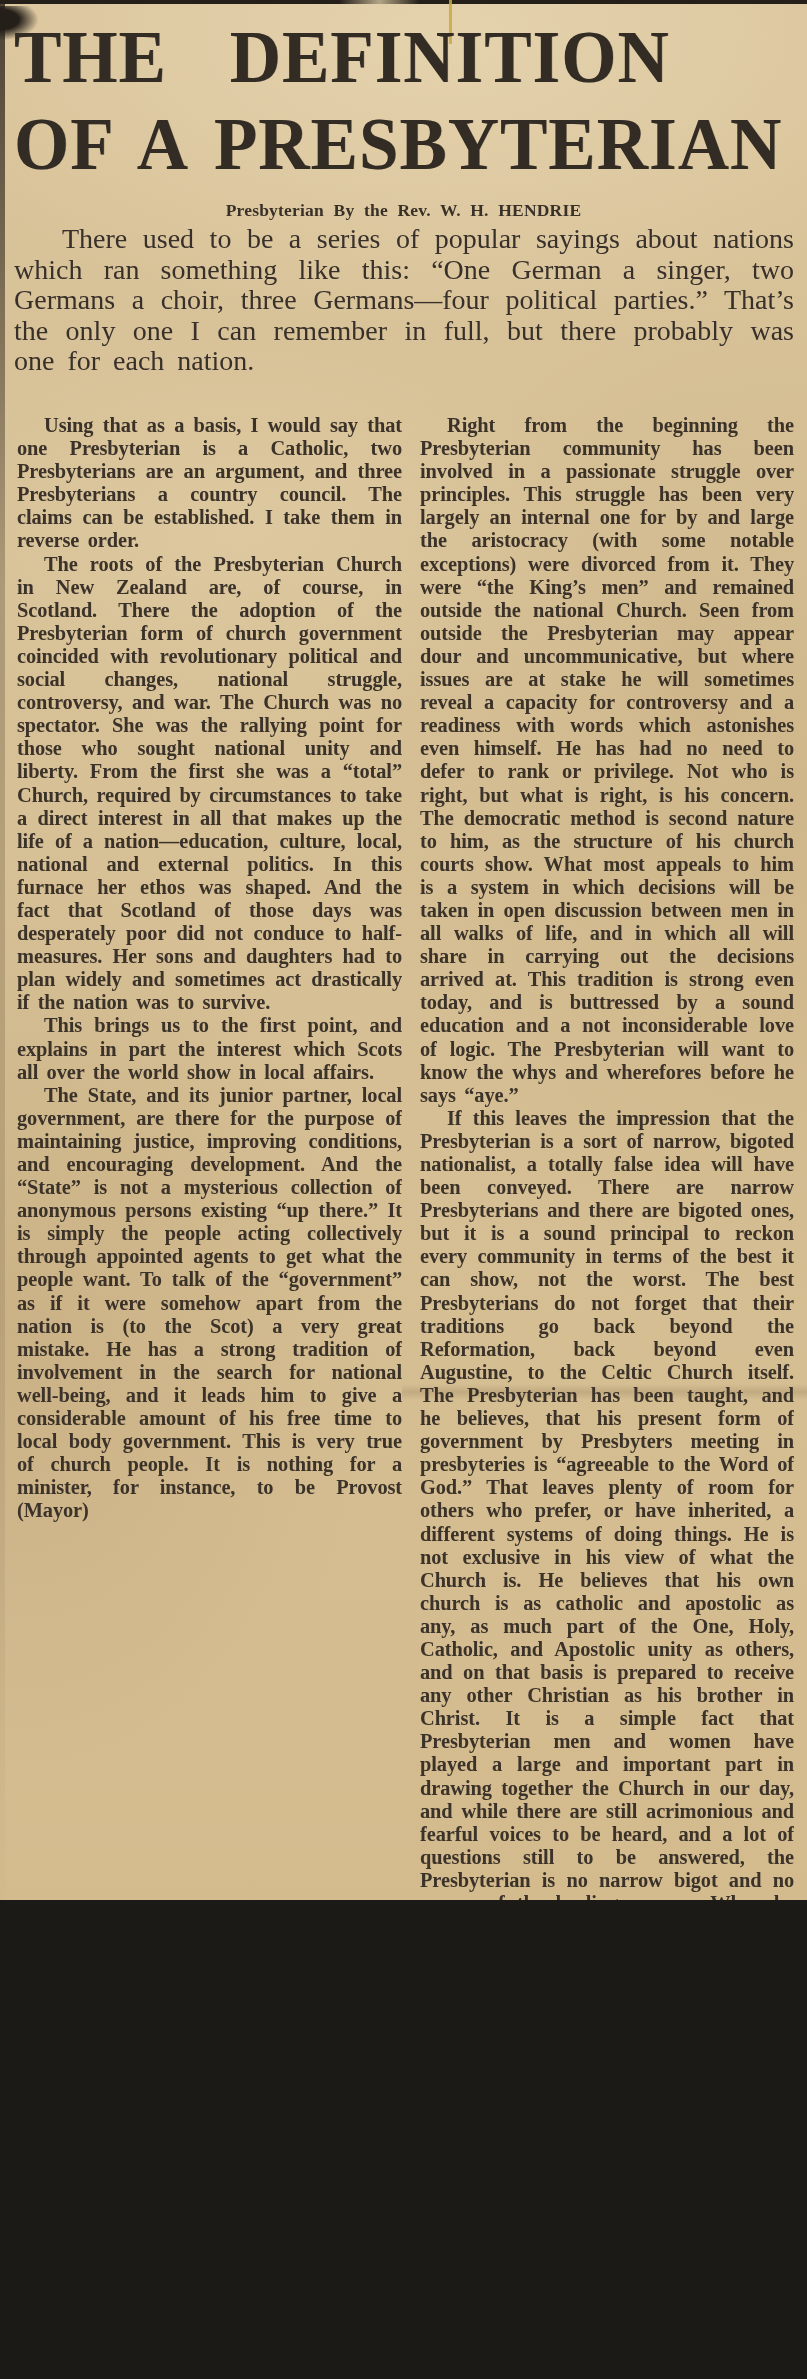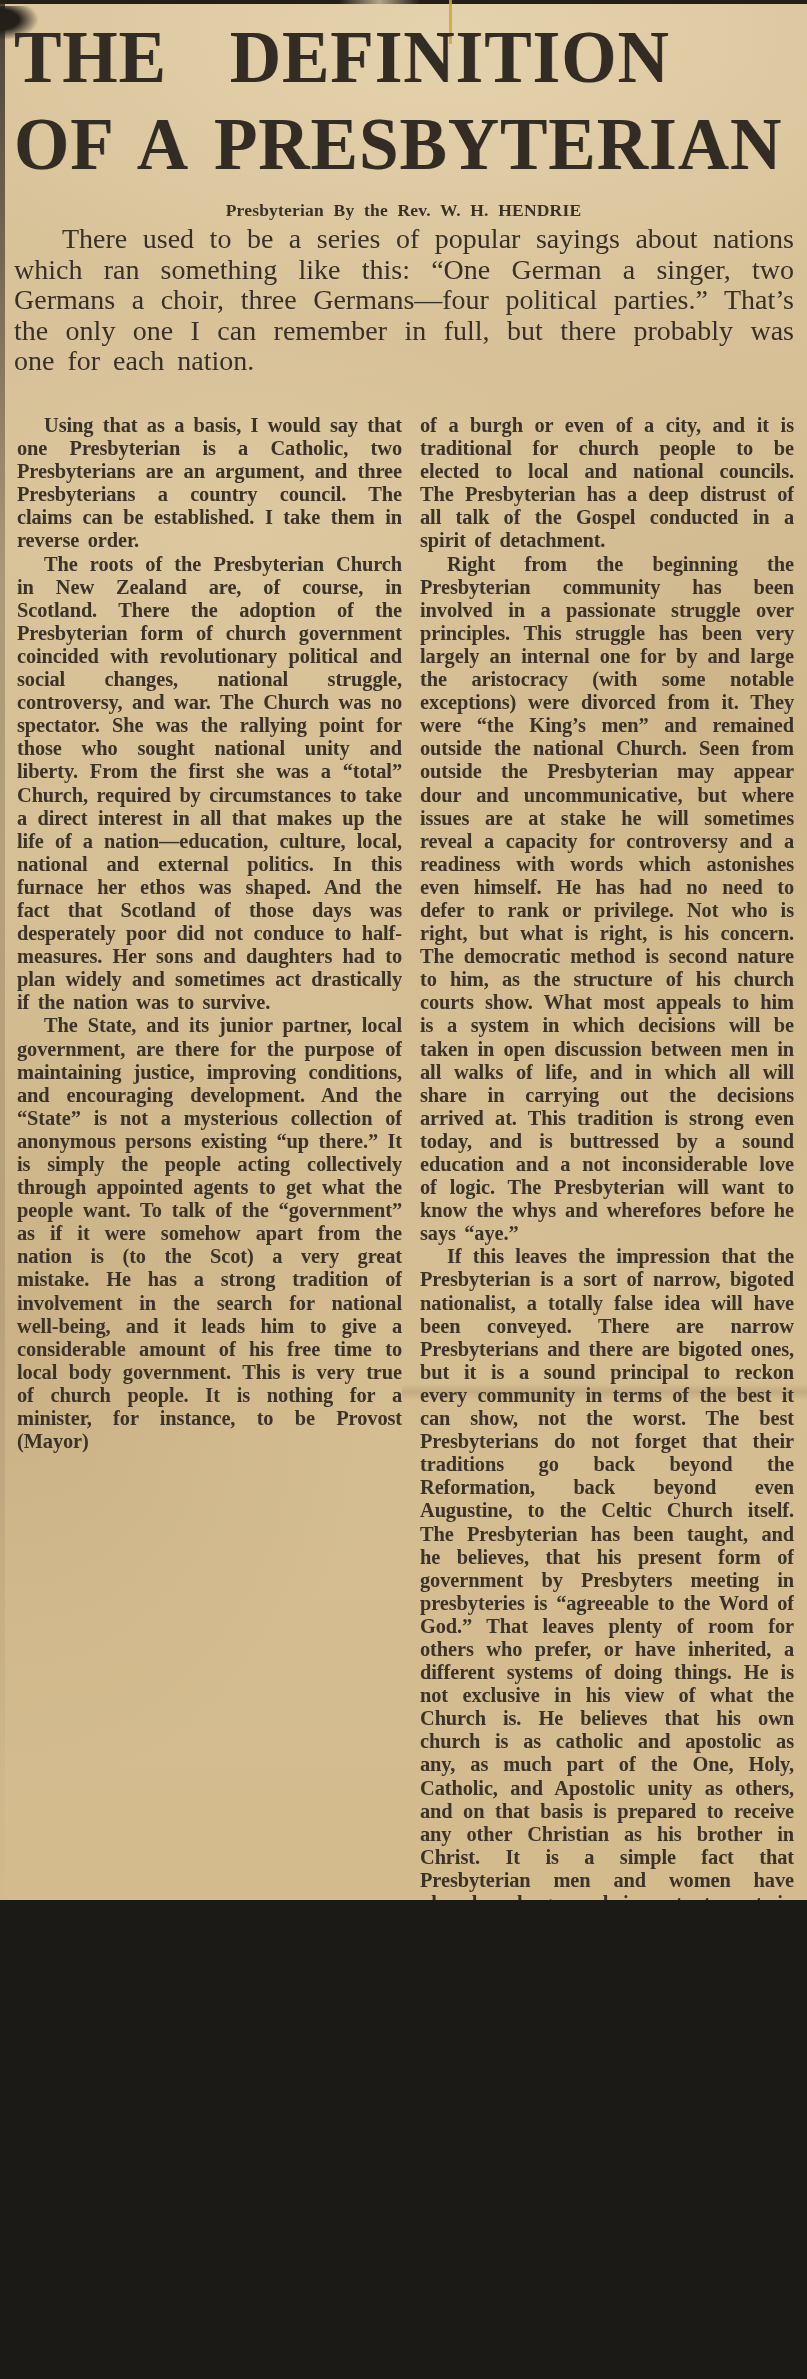--- a/index.html
+++ b/index.html
@@ -98,25 +98,25 @@
     <div class="l2">OF A PRESBYTERIAN</div>
   </div>
 
   <div class="byline">Presbyterian By the Rev. W. H. HENDRIE</div>
 
   <div class="lead">There used to be a series of popular sayings about nations which ran something like this: “One German a singer, two Germans a choir, three Germans—four political parties.” That’s the only one I can remember in full, but there probably was one for each nation.</div>
 
   <div class="col col-left">
     <p>Using that as a basis, I would say that one Presbyterian is a Catholic, two Presbyterians are an argument, and three Presbyterians a country council. The claims can be established. I take them in reverse order.</p>
     <p>The roots of the Presbyterian Church in New Zealand are, of course, in Scotland. There the adoption of the Presbyterian form of church government coincided with revolutionary political and social changes, national struggle, controversy, and war. The Church was no spectator. She was the rallying point for those who sought national unity and liberty. From the first she was a “total” Church, required by circumstances to take a direct interest in all that makes up the life of a nation—education, culture, local, national and external politics. In this furnace her ethos was shaped. And the fact that Scotland of those days was desperately poor did not conduce to half-measures. Her sons and daughters had to plan widely and sometimes act drastically if the nation was to survive.</p>
+    <p>This brings us to the first point, and explains in part the interest which Scots all over the world show in local affairs.</p>
     <p>The State, and its junior partner, local government, are there for the purpose of maintaining justice, improving conditions, and encouraging development. And the “State” is not a mysterious collection of anonymous persons existing “up there.” It is simply the people acting collectively through appointed agents to get what the people want. To talk of the “government” as if it were somehow apart from the nation is (to the Scot) a very great mistake. He has a strong tradition of involvement in the search for national well-being, and it leads him to give a considerable amount of his free time to local body government. This is very true of church people. It is nothing for a minister, for instance, to be Provost (Mayor)</p>
   </div>
 
   <div class="col col-right">
-    <p class="continuation">of a burgh or even of a city, and it is traditional for church people to be elected to local and national councils. The Presbyterian has a deep distrust of all talk of the Gospel conducted in a spirit of detachment.</p>
     <p>Right from the beginning the Presbyterian community has been involved in a passionate struggle over principles. This struggle has been very largely an internal one for by and large the aristocracy (with some notable exceptions) were divorced from it. They were “the King’s men” and remained outside the national Church. Seen from outside the Presbyterian may appear dour and uncommunicative, but where issues are at stake he will sometimes reveal a capacity for controversy and a readiness with words which astonishes even himself. He has had no need to defer to rank or privilege. Not who is right, but what is right, is his concern. The democratic method is second nature to him, as the structure of his church courts show. What most appeals to him is a system in which decisions will be taken in open discussion between men in all walks of life, and in which all will share in carrying out the decisions arrived at. This tradition is strong even today, and is buttressed by a sound education and a not inconsiderable love of logic. The Presbyterian will want to know the whys and wherefores before he says “aye.”</p>
     <p>If this leaves the impression that the Presbyterian is a sort of narrow, bigoted nationalist, a totally false idea will have been conveyed. There are narrow Presbyterians and there are bigoted ones, but it is a sound principal to reckon every community in terms of the best it can show, not the worst. The best Presbyterians do not forget that their traditions go back beyond the Reformation, back beyond even Augustine, to the Celtic Church itself. The Presbyterian has been taught, and he believes, that his present form of government by Presbyters meeting in presbyteries is “agreeable to the Word of God.” That leaves plenty of room for others who prefer, or have inherited, a different systems of doing things. He is not exclusive in his view of what the Church is. He believes that his own church is as catholic and apostolic as any, as much part of the One, Holy, Catholic, and Apostolic unity as others, and on that basis is prepared to receive any other Christian as his brother in Christ. It is a simple fact that Presbyterian men and women have played a large and important part in drawing together the Church in our day, and while there are still acrimonious and fearful voices to be heard, and a lot of questions still to be answered, the Presbyterian is no narrow bigot and no enemy of the healing process. When he says “I believe in the Holy Catholic Church,” he means it.</p>
   </div>
 
   <div class="double-rule"></div>
 
   <div class="black-block"></div>
 
 </div>
 

